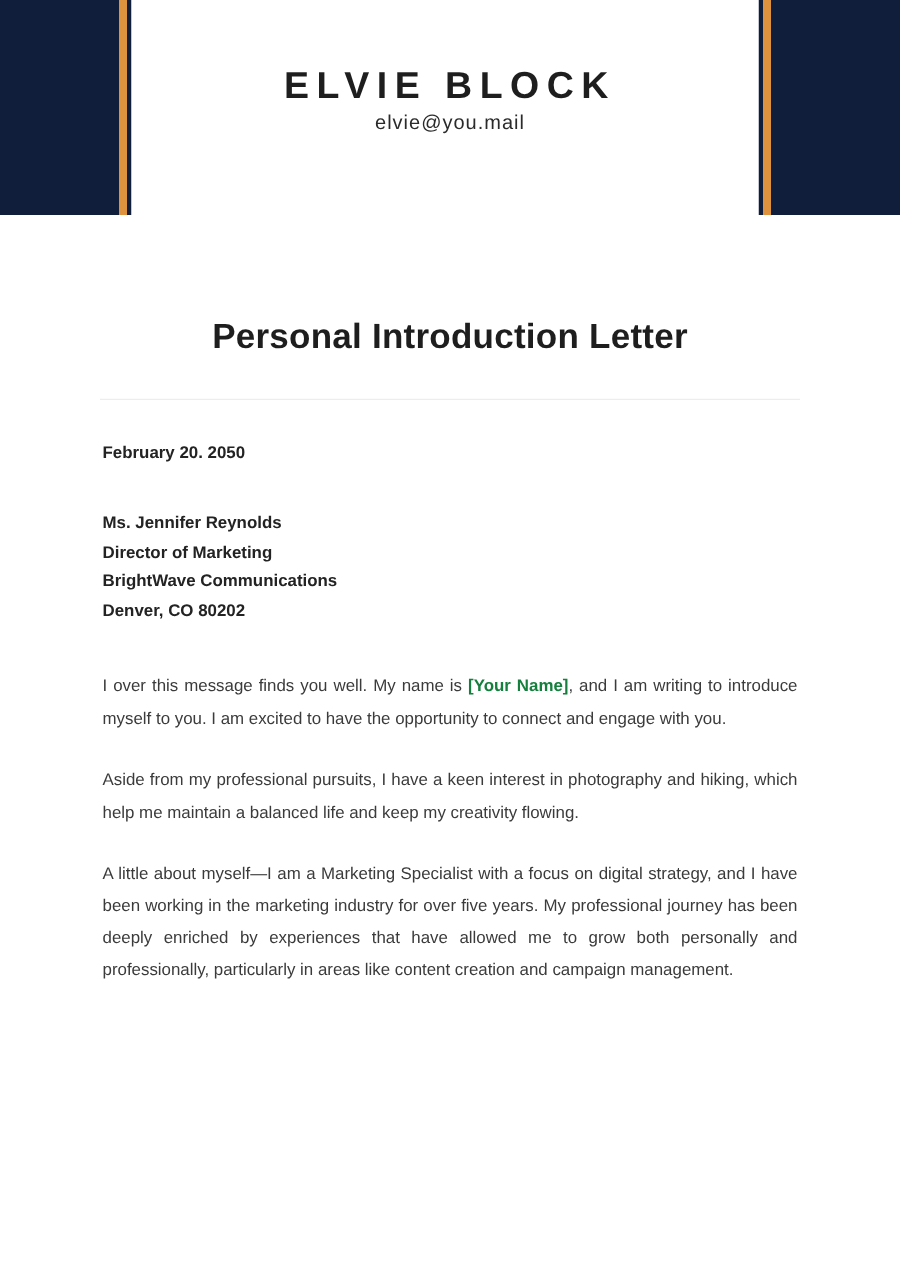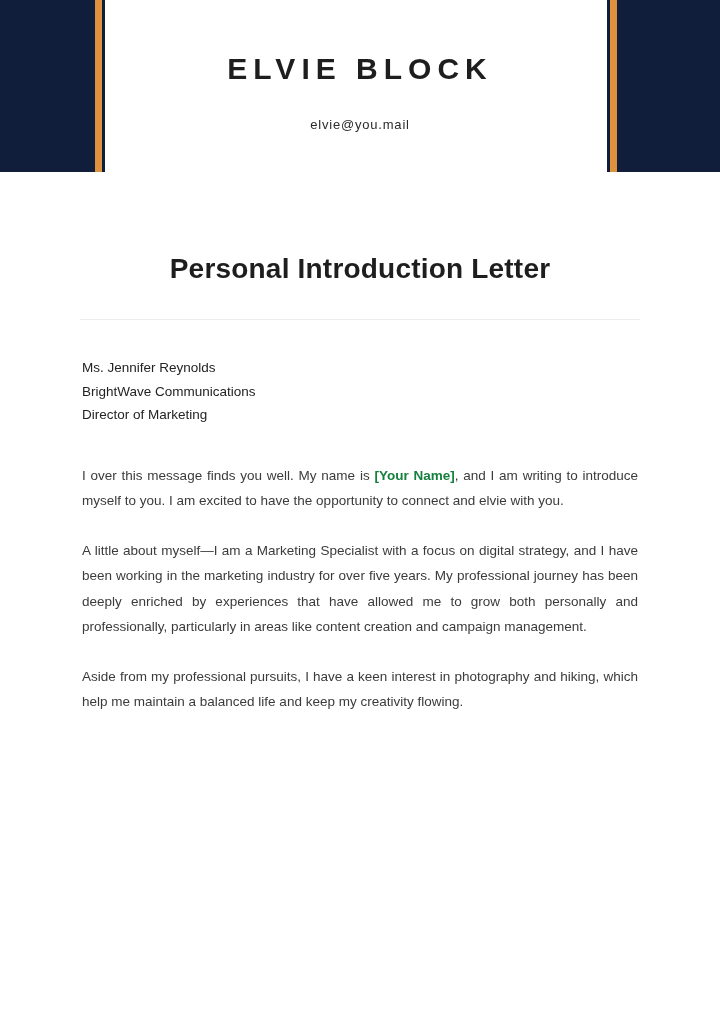--- a/index.html
+++ b/index.html
@@ -62,22 +62,22 @@
   .sender-name {
     margin-top: 52px;
     font-size: 30px;
     line-height: 34px;
     font-weight: 700;
     letter-spacing: 6px;
     color: var(--text-dark);
     white-space: nowrap;
   }
   .sender-email {
-    margin-top: 31px;
-    font-size: 13px;
+    margin-top: 4px;
+    font-size: 16px;
     letter-spacing: 0.8px;
     color: #2b2b2b;
   }
 
   
   .letter-main {
     padding: 0 82px;
   }
   .letter-title {
     margin-top: 80px;
@@ -97,21 +97,21 @@
   .letter-date {
     margin-top: 33px;
     font-size: 13.5px;
     line-height: 17px;
     font-weight: 700;
     color: #232323;
   }
   .recipient {
     margin-top: 36px;
     font-size: 13.5px;
-    font-weight: 400;
+    font-weight: 700;
     color: #232323;
   }
   .recipient-line {
     line-height: 23.5px;
   }
   .salutation {
     margin-top: 40px;
     font-size: 13.5px;
     line-height: 17px;
     color: var(--text-body);
@@ -144,29 +144,31 @@
       <div class="sender-email">elvie@you.mail</div>
     </div>
   </header>
 
   <main class="letter-main">
 
     <h1 class="letter-title">Personal Introduction Letter</h1>
 
     <hr class="divider">
 
+    <p class="letter-date">February 20. 2050</p>
 
     <div class="recipient">
       <div class="recipient-line">Ms. Jennifer Reynolds</div>
+      <div class="recipient-line">Director of Marketing</div>
       <div class="recipient-line">BrightWave Communications</div>
-      <div class="recipient-line">Director of Marketing</div>
+      <div class="recipient-line">Denver, CO 80202</div>
     </div>
 
 
-    <p class="para"><span>I over this message finds you well. My name is </span><strong>[Your Name]</strong><span>, and I am writing to introduce myself to you. I am excited to have the opportunity to connect and elvie with you.</span></p>
+    <p class="para"><span>I over this message finds you well. My name is </span><strong>[Your Name]</strong><span>, and I am writing to introduce myself to you. I am excited to have the opportunity to connect and engage with you.</span></p>
+
+    <p class="para">Aside from my professional pursuits, I have a keen interest in photography and hiking, which help me maintain a balanced life and keep my creativity flowing.</p>
 
     <p class="para">A little about myself—I am a Marketing Specialist with a focus on digital strategy, and I have been working in the marketing industry for over five years. My professional journey has been deeply enriched by experiences that have allowed me to grow both personally and professionally, particularly in areas like content creation and campaign management.</p>
-
-    <p class="para">Aside from my professional pursuits, I have a keen interest in photography and hiking, which help me maintain a balanced life and keep my creativity flowing.</p>
 
   </main>
 
 </div>
 
 </body></html>

